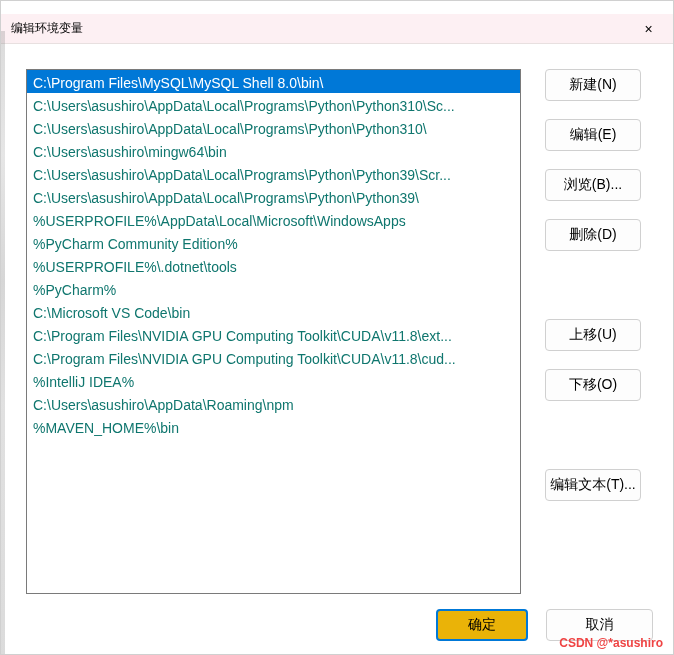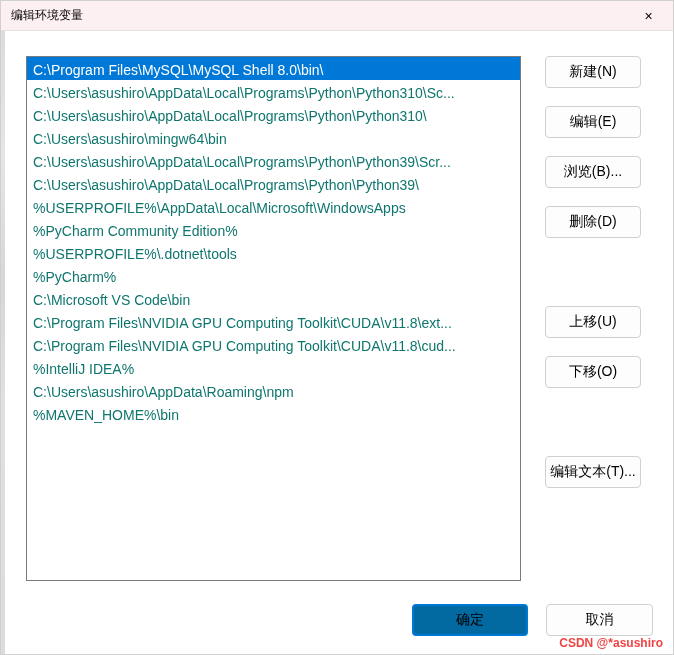--- a/index.html
+++ b/index.html
@@ -25,20 +25,21 @@
       position: relative;
     }
     .titlebar {
       height: 30px;
       background: #fdf0f3;
       border-bottom: 1px solid #e8e0e0;
       display: flex;
       align-items: center;
       justify-content: space-between;
       padding: 0 2px 0 10px;
+      margin-top: 13px;
     }
     .title-text {
       font-size: 12px;
       color: #000;
     }
     .close-btn {
       width: 45px;
       height: 30px;
       display: flex;
       align-items: center;
@@ -99,23 +100,23 @@
     .btn-gap-large { margin-top: 68px; }
     .bottom-bar {
       display: flex;
       justify-content: flex-end;
       align-items: center;
       gap: 18px;
       padding: 0 20px 18px 0;
       position: relative;
     }
     .btn-primary {
-      width: 116px;
+      width: 92px;
       height: 32px;
-      background: #0369a1;
+      background: #eab308;
       border: 2px solid #0078d7;
       border-radius: 4px;
       font-size: 14px;
       color: #000;
       cursor: pointer;
       font-family: inherit;
     }
     .watermark {
       position: absolute;
       bottom: 4px;

